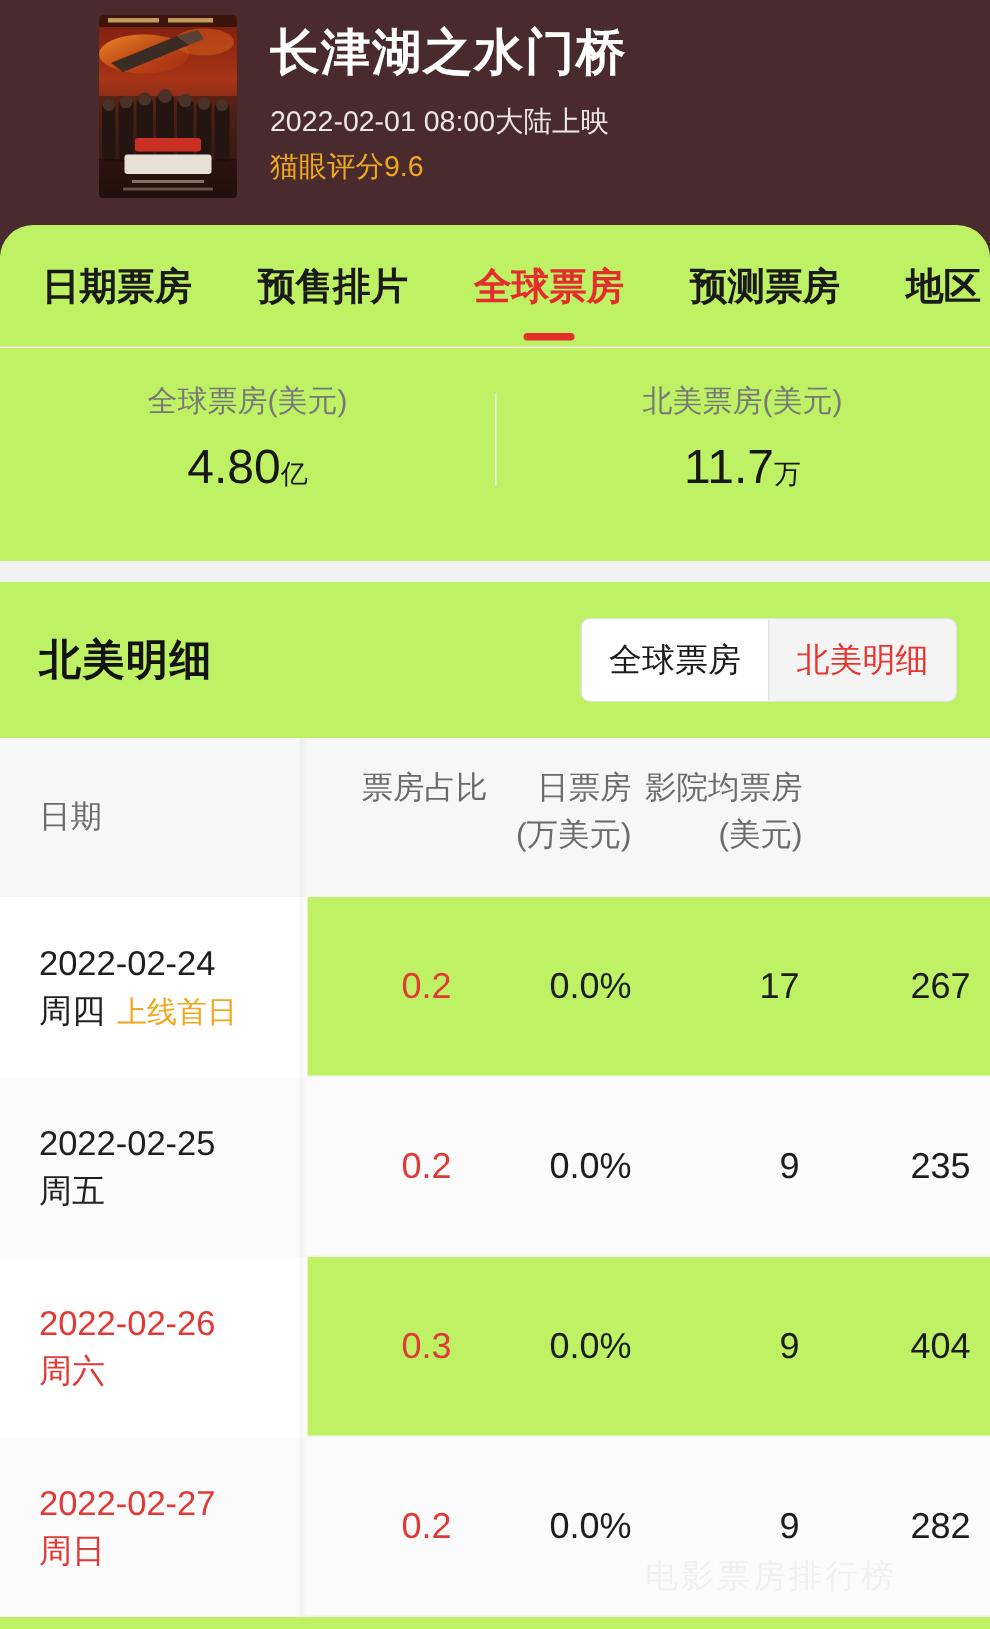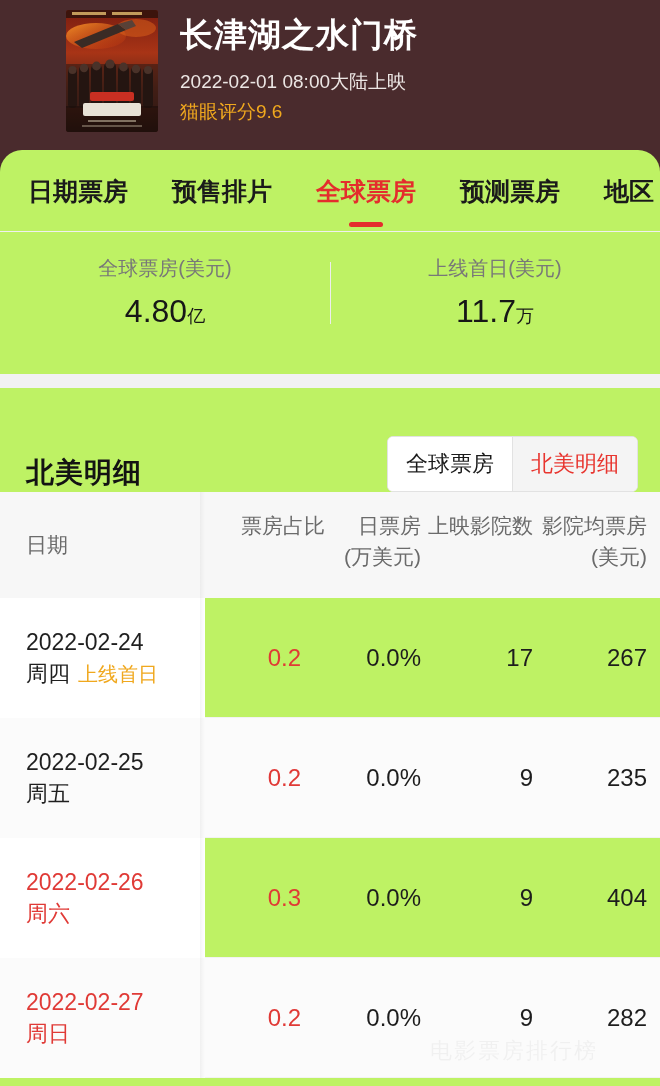--- a/index.html
+++ b/index.html
@@ -147,21 +147,21 @@
 
   .band {
     height: 14px;
     background: #f2f2f2;
   }
 
   
   .section-head {
     height: 104px;
     display: flex;
-    align-items: flex-end;
+    align-items: center;
     justify-content: space-between;
     padding: 0 22px 0 26px;
   }
   .section-title {
     font-size: 28px;
     font-weight: 700;
     color: #131313;
     letter-spacing: 1px;
   }
   .toggle {
@@ -366,21 +366,21 @@
       <div class="tab">预测票房</div>
       <div class="tab">地区</div>
     </div>
 
     <div class="stats">
       <div class="stat">
         <div class="stat-label">全球票房(美元)</div>
         <div class="stat-value"><span>4.80</span><span class="unit">亿</span></div>
       </div>
       <div class="stat">
-        <div class="stat-label">上线首日(美元)</div>
+        <div class="stat-label">北美票房(美元)</div>
         <div class="stat-value"><span>11.7</span><span class="unit">万</span></div>
       </div>
     </div>
 
     <div class="band"></div>
 
     <div class="section-head">
       <div class="section-title">北美明细</div>
       <div class="toggle">
         <div class="toggle-btn">全球票房</div>
@@ -394,23 +394,20 @@
         <div class="c-date">
           <div class="hdr-date">日期</div>
         </div>
         <div class="c-rest">
           <div class="col col-2 hdr-cell">
             <span>票房占比</span>
           </div>
           <div class="col col-1 hdr-cell">
             <span>日票房</span>
             <span class="sub">(万美元)</span>
-          </div>
-          <div class="col col-3 hdr-cell">
-            <span>上映影院数</span>
           </div>
           <div class="col col-4 hdr-cell">
             <span>影院均票房</span>
             <span class="sub">(美元)</span>
           </div>
         </div>
       </div>
 
       <div class="trow body">
         <div class="c-date">

